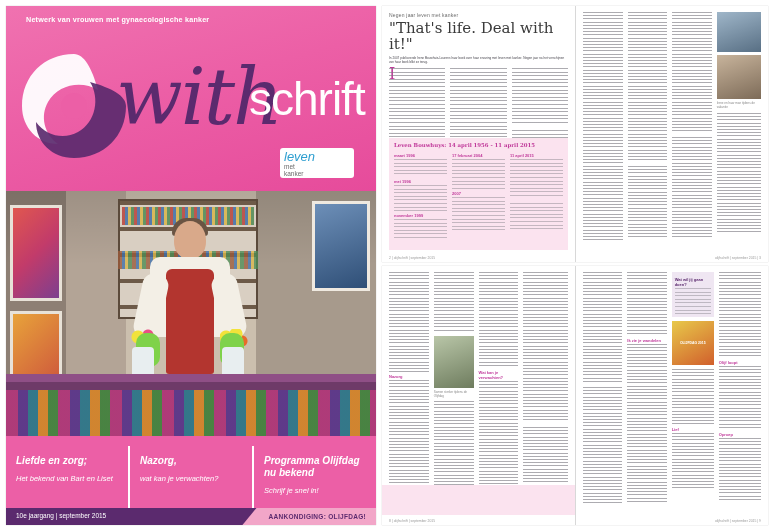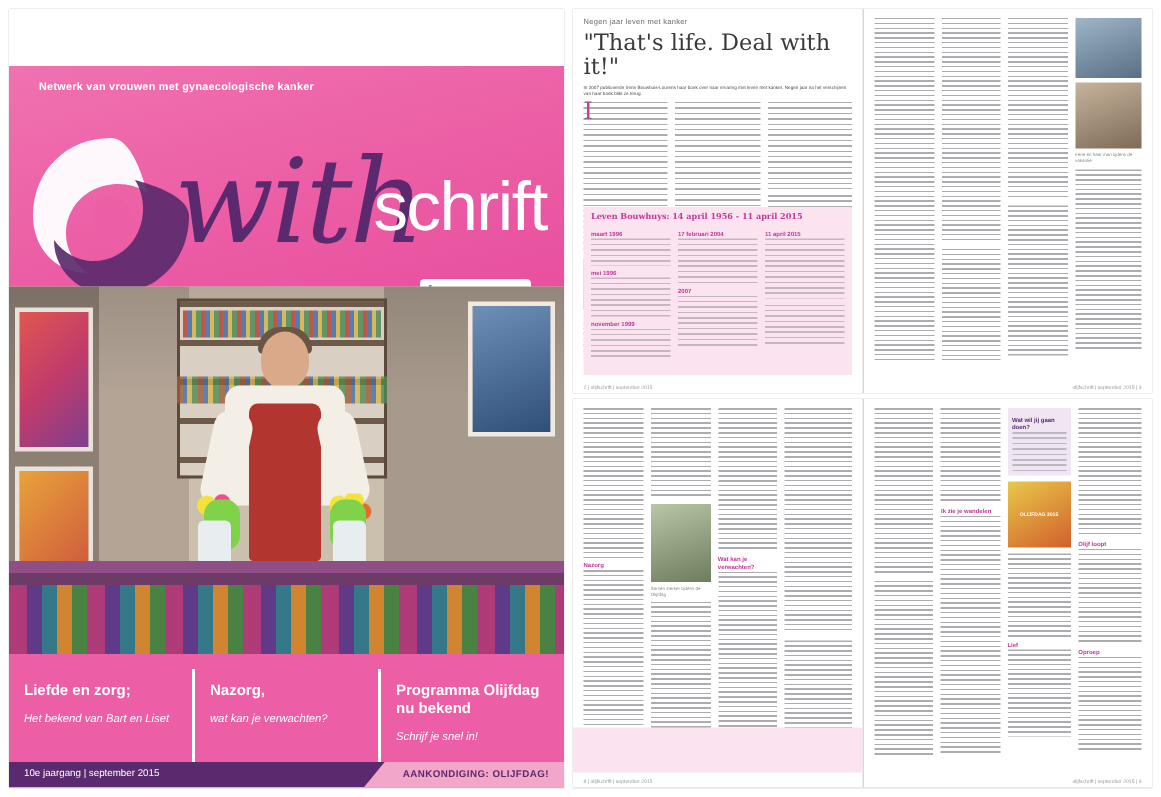--- a/index.html
+++ b/index.html
@@ -23,21 +23,20 @@
     width: 370px; height: 519px;
     background: #ffffff;
     overflow: hidden;
     box-shadow: 0 0 1px rgba(0,0,0,.25);
   }
   .cover-top {
     position: absolute; left: 0; top: 0;
     width: 370px; height: 185px;
     background: linear-gradient(165deg, #f072b0 0%, #ec5fa6 45%, #e64b9b 100%);
     overflow: hidden;
-    margin-top: 38px;
   }
   .cover-tagline {
     position: absolute; left: 20px; top: 9px;
     color: #ffffff; font-size: 7.2px; font-weight: bold;
     letter-spacing: .2px;
   }
   .swirl {
     position: absolute; left: 8px; top: 40px;
     width: 120px; height: 120px;
   }
@@ -60,21 +59,21 @@
     text-align: center;
   }
   .leven-badge {
     position: absolute; left: 274px; top: 142px;
     width: 74px; height: 30px;
     background: #ffffff;
     border-radius: 3px;
     padding: 3px 4px;
   }
   .leven-badge .l1 {
-    color: #2f9fd0; font-size: 13px; font-weight: bold; font-style: italic;
+    color: #2f9fd0; font-size: 13px; font-weight: normal; font-style: italic;
     line-height: 12px;
   }
   .leven-badge .l2 {
     color: #6b6b6b; font-size: 6.5px; line-height: 7px;
   }
   .leven-badge .l3 {
     color: #6b6b6b; font-size: 6.5px; line-height: 7px;
   }
 
   .cover-photo {
@@ -201,21 +200,21 @@
   .cblock {
     flex: 1;
     padding: 9px 10px 0 10px;
     border-right: 2px solid #ffffff;
   }
   .cblock:last-child { border-right: none; }
   .cblock.b1 { background: #ec5fa6; }
   .cblock.b2 { background: #ec5fa6; }
   .cblock.b3 { background: #ec5fa6; }
   .cblock .t {
-    color:#ffffff; font-size:10px; font-weight:bold; line-height:12px;
+    color:#ffffff; font-size:10px; font-weight:bold; line-height:12px;font-style:italic;
   }
   .cblock .s {
     color:#ffffff; font-size:7.5px; font-style:italic; line-height:10px; margin-top:7px;
   }
   .cover-footer {
     position: absolute; left:0; top:502px; width:370px; height:17px;
     background:#5b2a6e;
   }
   .cover-footer .meta {
     position:absolute; left:10px; top:4px;

